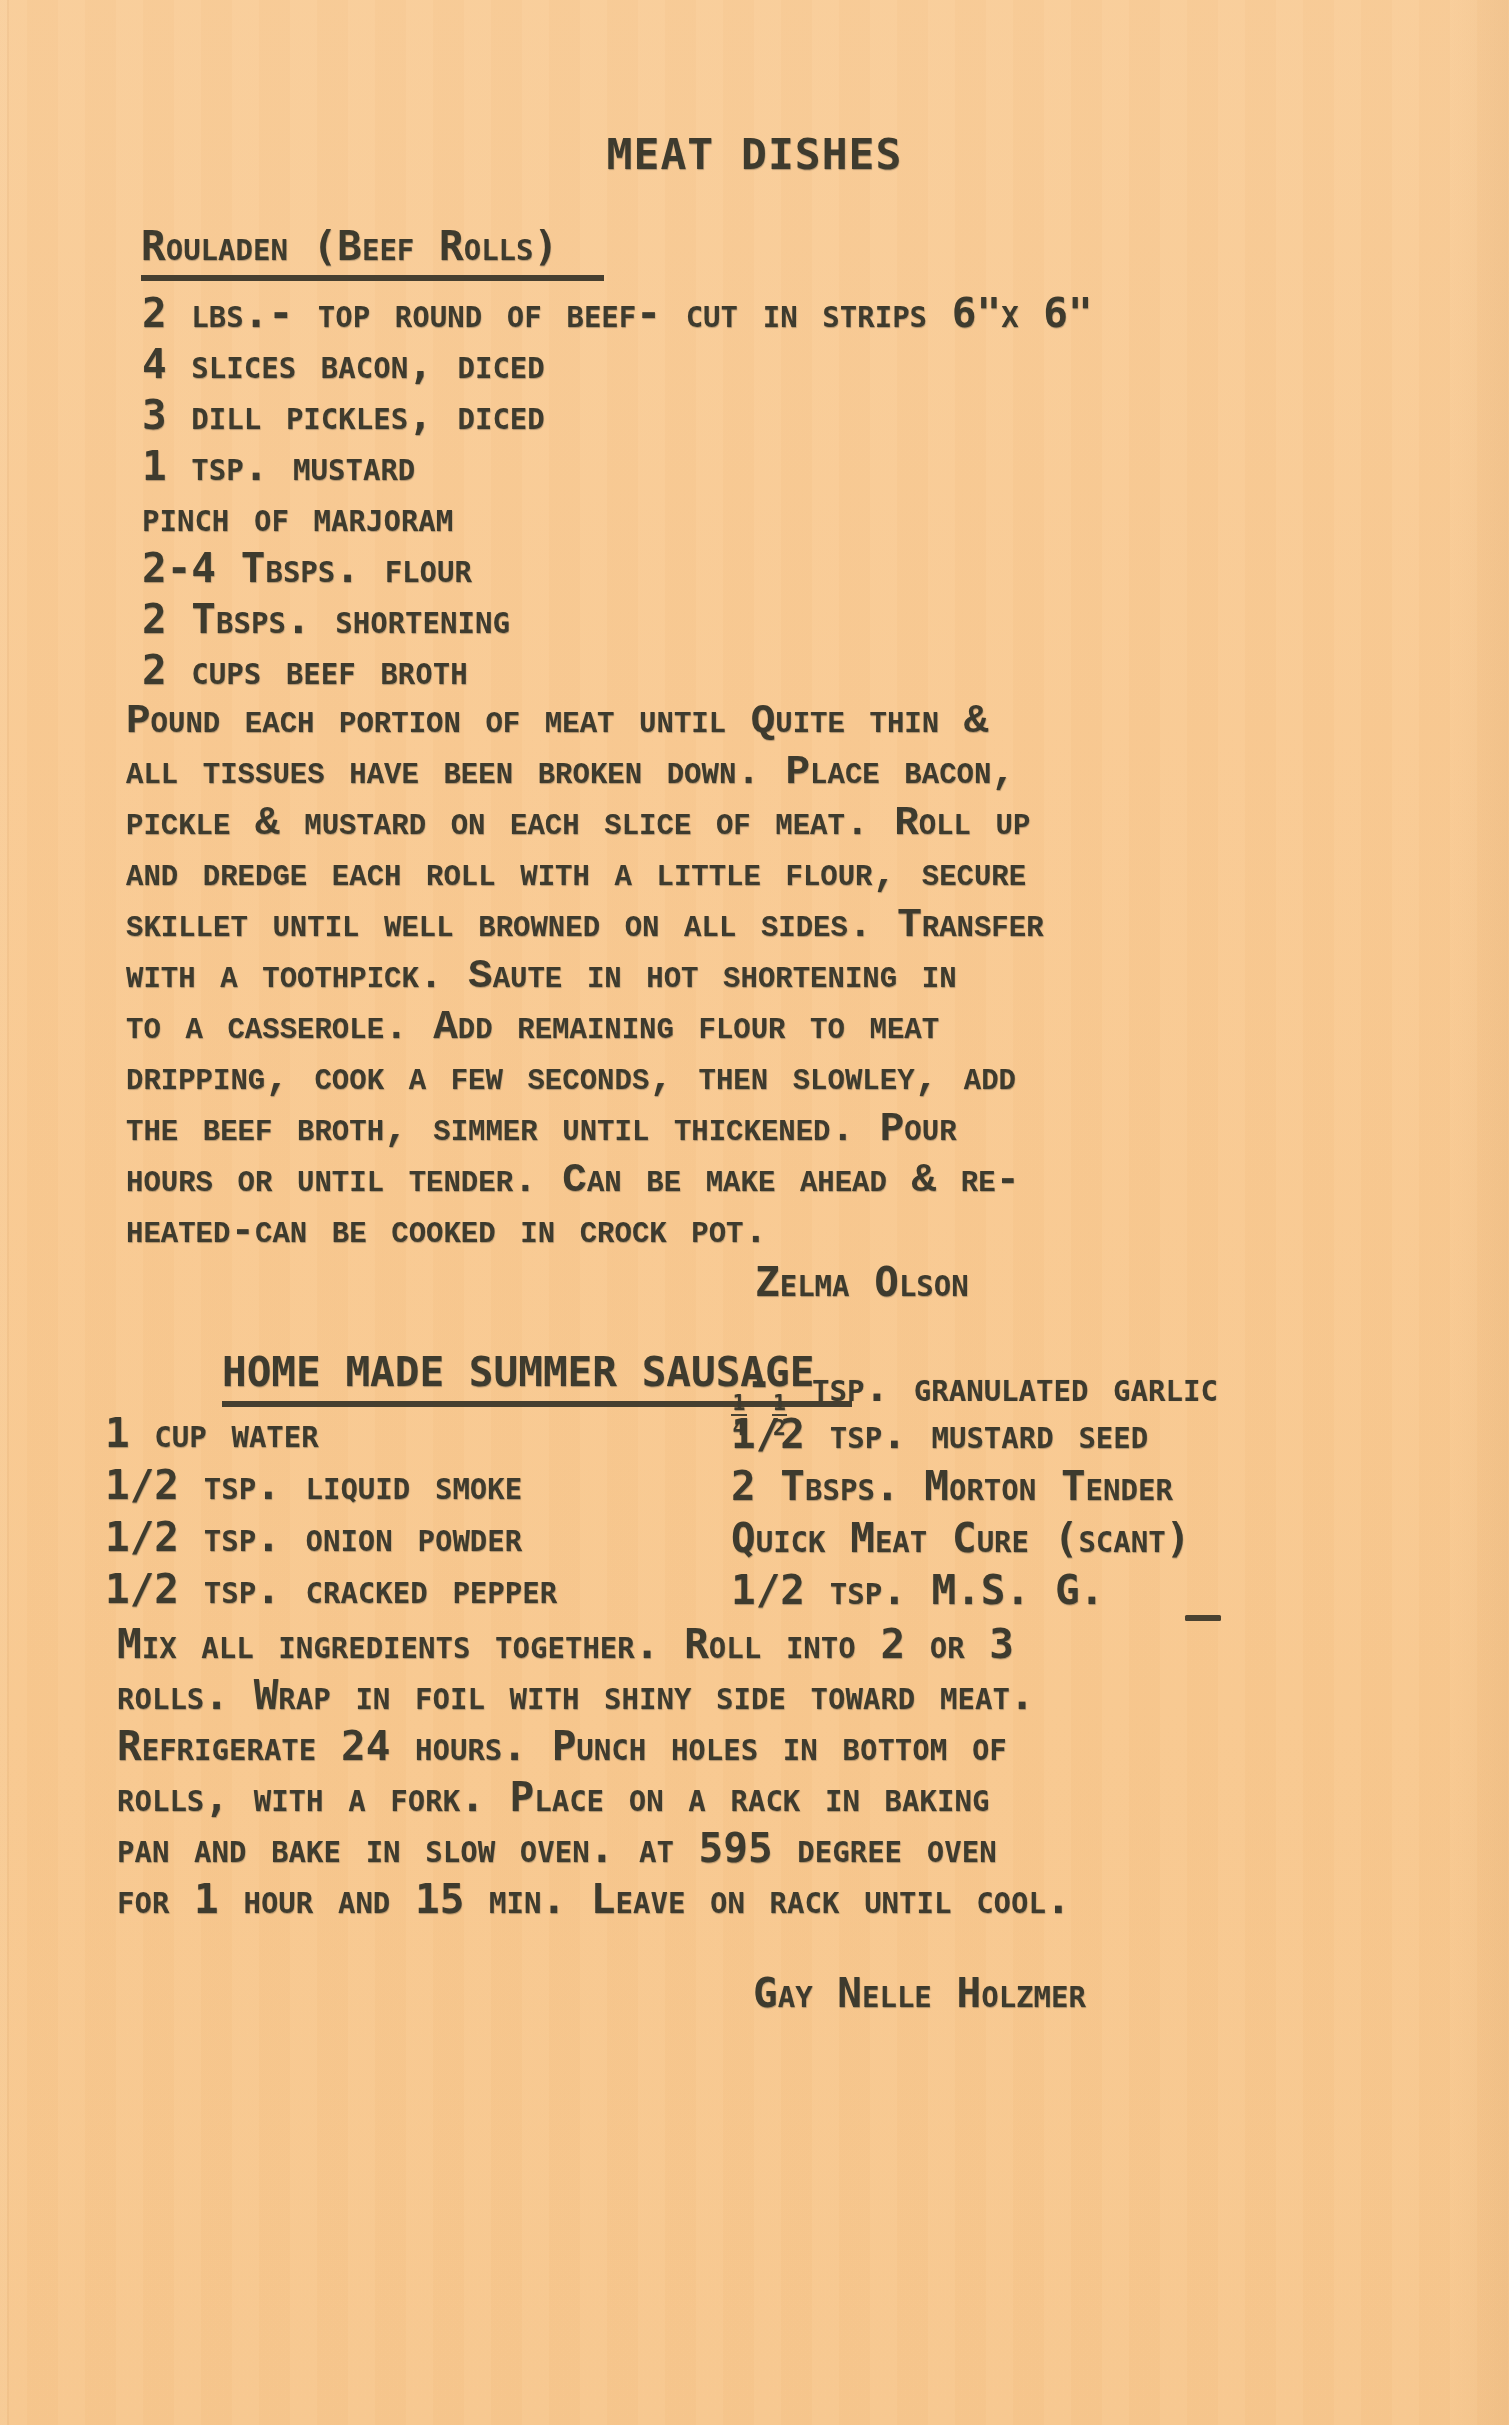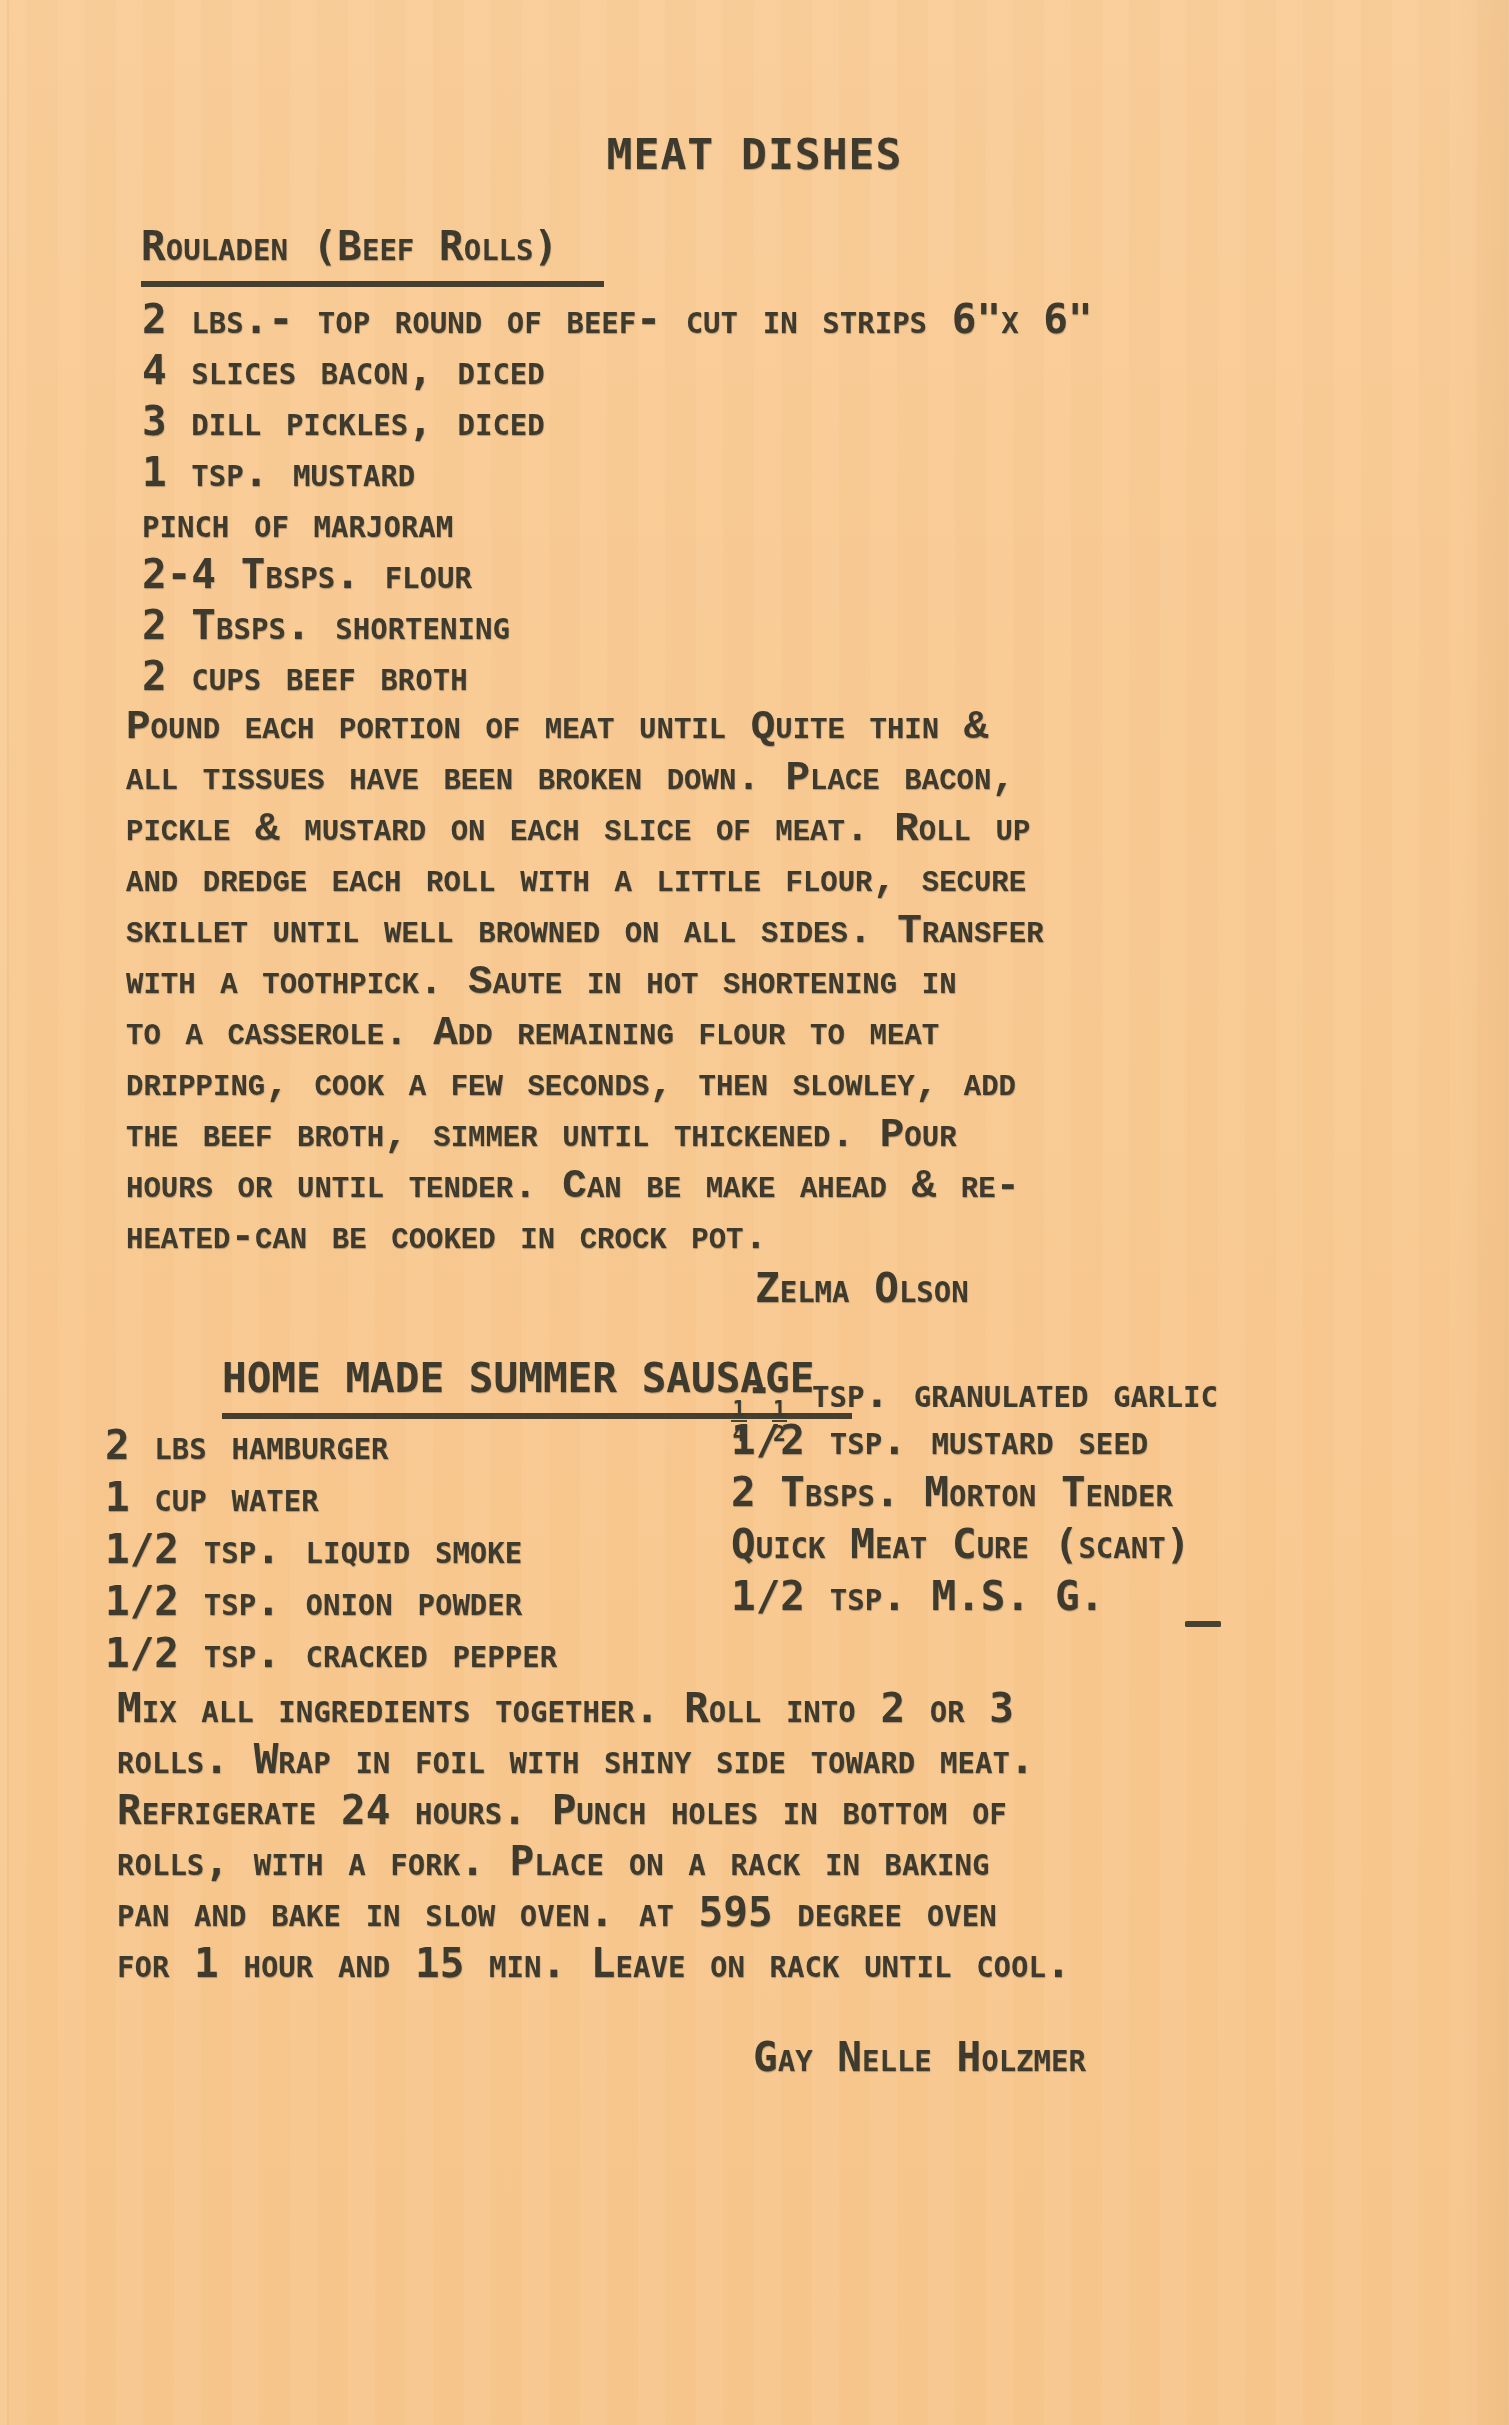--- a/index.html
+++ b/index.html
@@ -31,21 +31,21 @@
     font-size:43px;
     font-weight:bold;
     line-height:51px;
     letter-spacing:1px;
   }
   .r-heading{margin:38px 0 0 141px;line-height:57px;}
   .underlined{
     display:inline-block;
     border-bottom:6.3px solid rgba(54,51,39,.92);
     padding-right:46px;
-    padding-bottom:6px;
+    padding-bottom:0;
   }
   .r-ings{margin:6.8px 0 0 142px;}
   .r-instr{margin:0 0 0 126px;font-family:Liberation Mono, monospace;}
   .attr{margin-left:755px;}
   
   .sausage-cols{position:relative;margin-top:35px;}
   .s-heading{margin:0 0 0 117px;line-height:58px;}
   .s-heading .underlined{padding-right:38px;}
   .s-left{margin:4.9px 0 0 105px;}
   .s-left .line{line-height:52px;height:52px;}
@@ -109,21 +109,20 @@
       <div class="line tw">heated-can be cooked in crock pot.</div>
     </div>
 
     <div class="line tw attr">Zelma Olson</div>
   </section>
 
   <section>
     <div class="sausage-cols">
       <div class="s-left">
         <h2 class="s-heading tw"><span class="underlined">HOME MADE SUMMER SAUSAGE</span></h2>
-        <div class="line tw">2 lbs hamburger</div>
         <div class="line tw">1 cup water</div>
         <div class="line tw">1/2 tsp. liquid smoke</div>
         <div class="line tw">1/2 tsp. onion powder</div>
         <div class="line tw">1/2 tsp. cracked pepper</div>
       </div>
 
       <div class="s-right">
         <div class="line tw"><span class="frac"><span class="fnum">1</span><span class="fden">4</span></span><span class="g-dash">-</span><span class="frac"><span class="fnum">1</span><span class="fden">2</span></span><span> tsp. granulated garlic</span></div>
         <div class="line tw">1/2 tsp. mustard seed</div>
         <div class="line tw">2 Tbsps. Morton Tender</div>

